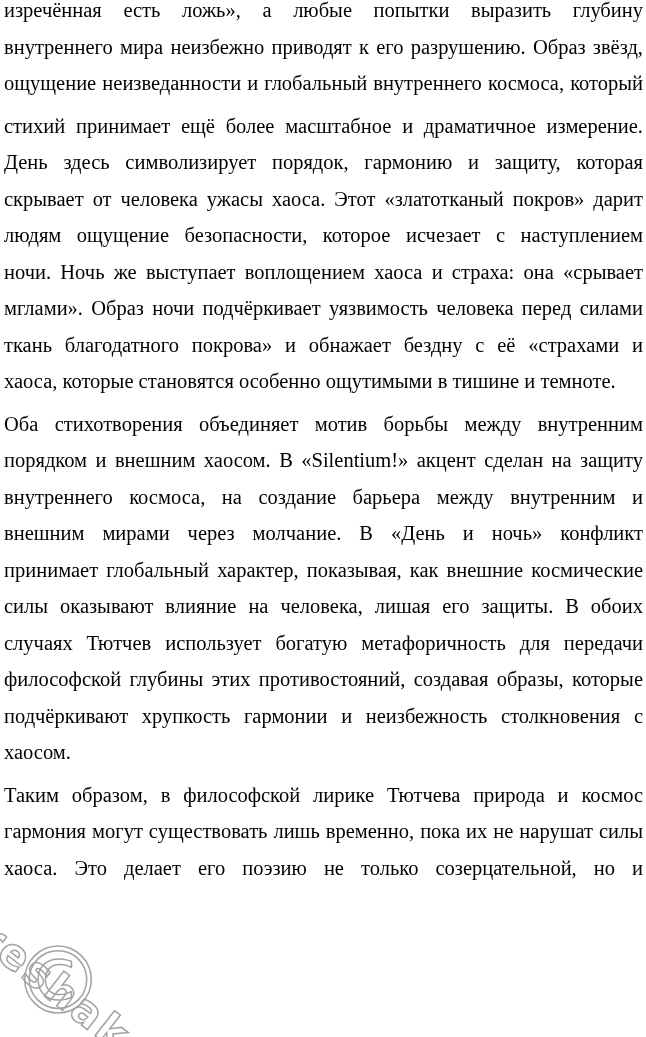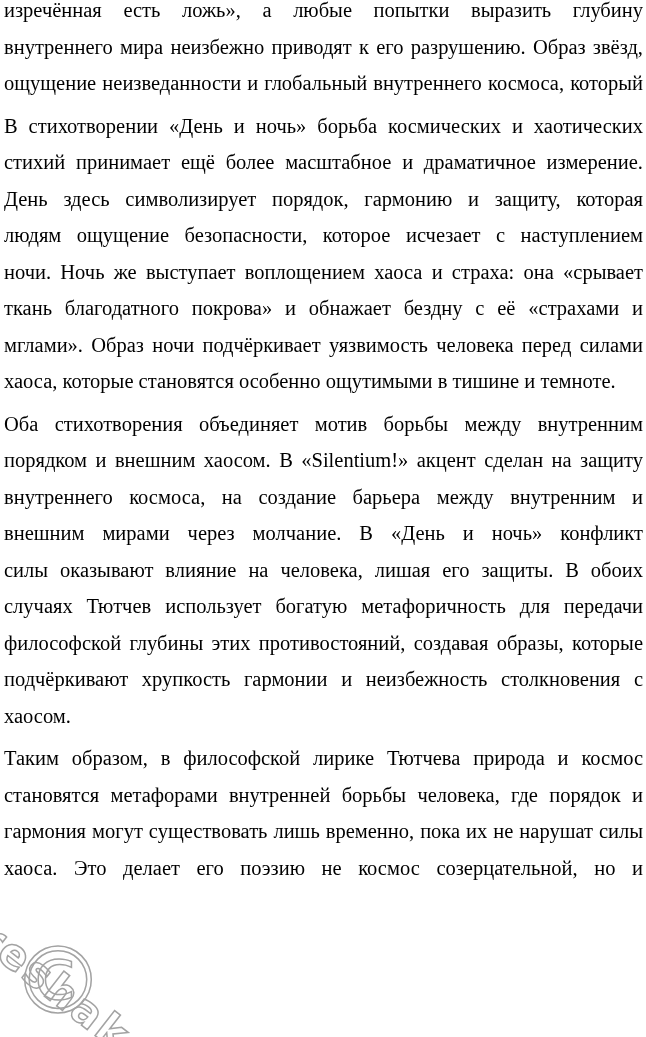--- a/index.html
+++ b/index.html
@@ -73,40 +73,40 @@
     <div class="wm-copy">©</div>
     <div class="wm-text">reshak.ru</div>
   </div>
   <div class="content">
       <div class="paragraph">
         <div class="line">изречённая есть ложь», а любые попытки выразить глубину</div>
         <div class="line">внутреннего мира неизбежно приводят к его разрушению. Образ звёзд,</div>
         <div class="line">ощущение неизведанности и глобальный внутреннего космоса, который</div>
       </div>
       <div class="paragraph">
-        <div class="line">В стихотворении «День и ночь» борьба космических и хаотических</div>
         <div class="line">стихий принимает ещё более масштабное и драматичное измерение.</div>
         <div class="line">День здесь символизирует порядок, гармонию и защиту, которая</div>
+        <div class="line">скрывает от человека ужасы хаоса. Этот «златотканый покров» дарит</div>
         <div class="line">людям ощущение безопасности, которое исчезает с наступлением</div>
         <div class="line">ночи. Ночь же выступает воплощением хаоса и страха: она «срывает</div>
+        <div class="line">мглами». Образ ночи подчёркивает уязвимость человека перед силами</div>
         <div class="line">ткань благодатного покрова» и обнажает бездну с её «страхами и</div>
-        <div class="line">мглами». Образ ночи подчёркивает уязвимость человека перед силами</div>
         <div class="line line-end">хаоса, которые становятся особенно ощутимыми в тишине и темноте.</div>
       </div>
       <div class="paragraph">
         <div class="line">Оба стихотворения объединяет мотив борьбы между внутренним</div>
         <div class="line">порядком и внешним хаосом. В «Silentium!» акцент сделан на защиту</div>
         <div class="line">внутреннего космоса, на создание барьера между внутренним и</div>
         <div class="line">внешним мирами через молчание. В «День и ночь» конфликт</div>
+        <div class="line">принимает глобальный характер, показывая, как внешние космические</div>
         <div class="line">силы оказывают влияние на человека, лишая его защиты. В обоих</div>
         <div class="line">случаях Тютчев использует богатую метафоричность для передачи</div>
         <div class="line">философской глубины этих противостояний, создавая образы, которые</div>
         <div class="line">подчёркивают хрупкость гармонии и неизбежность столкновения с</div>
         <div class="line line-end">хаосом.</div>
       </div>
       <div class="paragraph">
         <div class="line">Таким образом, в философской лирике Тютчева природа и космос</div>
-        <div class="line">становятся метафорами внутренней борьбы человека, где порядок и</div>
         <div class="line">гармония могут существовать лишь временно, пока их не нарушат силы</div>
-        <div class="line">хаоса. Это делает его поэзию не космос созерцательной, но и</div>
+        <div class="line">хаоса. Это делает его поэзию не только созерцательной, но и</div>
       </div>
     </div>
 </div>
 
 </body></html>

